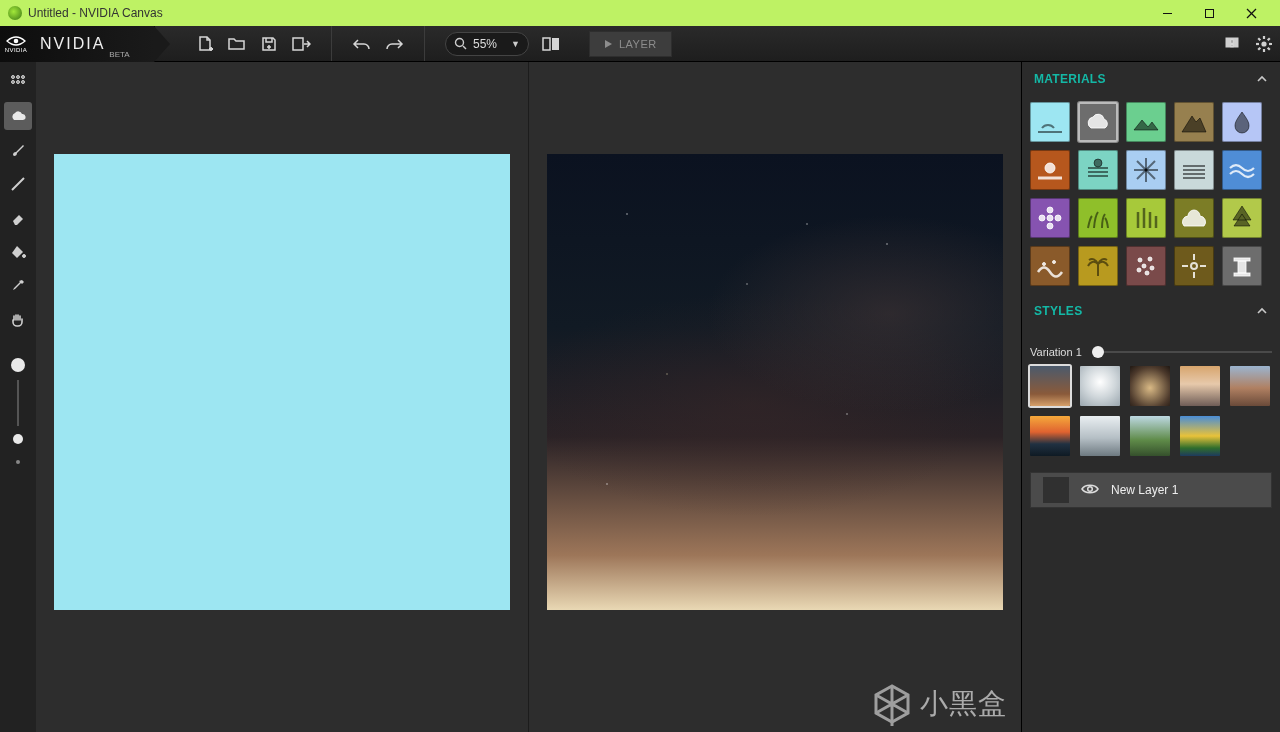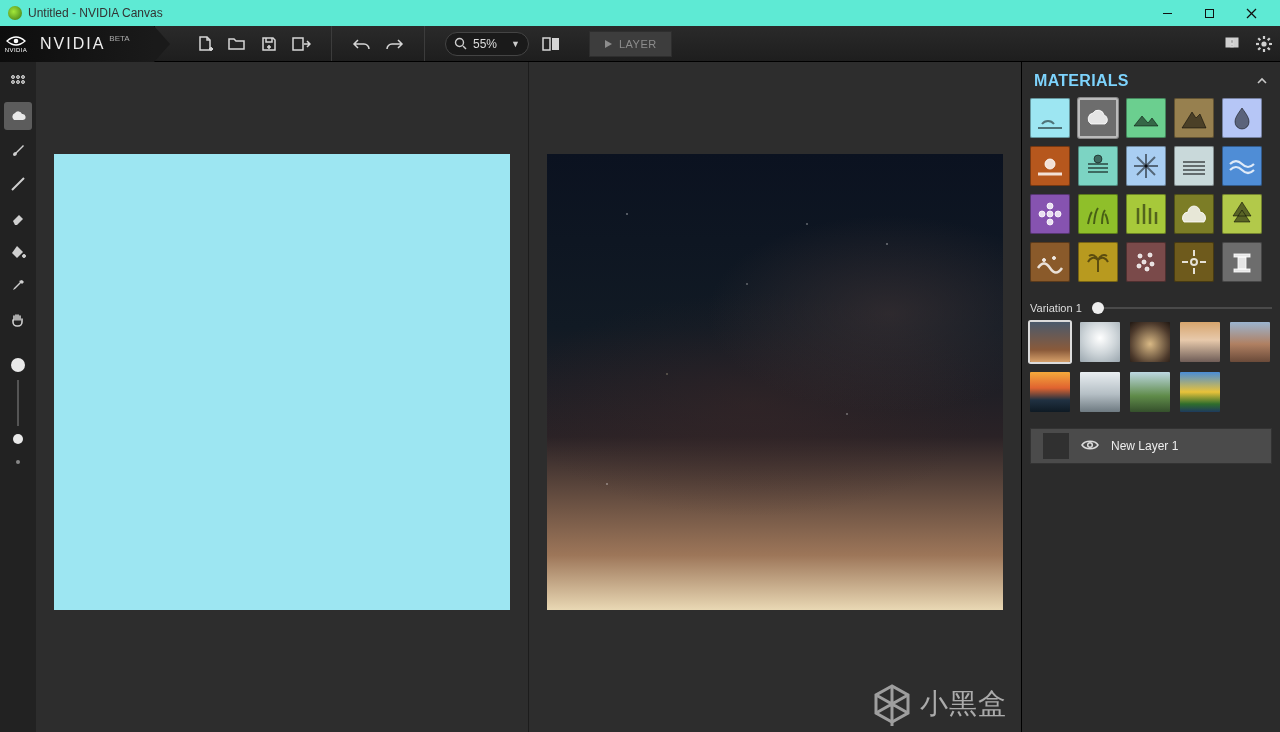--- a/index.html
+++ b/index.html
@@ -1,33 +1,33 @@
 <!DOCTYPE html>
 <html><head>
 <meta charset="utf-8">
 <style>
 *{margin:0;padding:0;box-sizing:border-box;font-family:"Segoe UI",Arial,sans-serif;user-select:none}
 html,body{width:1280px;height:732px;overflow:hidden;background:#000}
 
 
-.titlebar{height:26px;background:#5eead4;display:flex;align-items:center;padding:0 8px;font-size:12px;color:#333}
+.titlebar{height:26px;background:#bef264;display:flex;align-items:center;padding:0 8px;font-size:12px;color:#333}
 .titlebar .app-icon{width:14px;height:14px;margin-right:6px;border-radius:50%;background:#76b900 radial-gradient(circle at 40% 40%,#a2e83a,#3b7614);position:relative}
 .titlebar .title{flex:1}
 .titlebar .winbtn{width:42px;height:26px;display:flex;align-items:center;justify-content:center;color:#111}
 .titlebar .winbtn svg{display:block}
 
 
 .header{height:36px;background:linear-gradient(#2a2a2a,#1e1e1e);display:flex;align-items:center;color:#eee;border-bottom:1px solid #000}
 .logo-box{width:155px;height:36px;background:linear-gradient(90deg,#0d0d0d,#1a1a1a);display:flex;align-items:center;border-right:1px solid #000;position:relative}
 .logo-box::after{content:"";position:absolute;right:-16px;top:0;width:0;height:0;border-top:18px solid transparent;border-bottom:18px solid transparent;border-left:16px solid #1a1a1a}
 .nv-eye{width:32px;height:36px;display:flex;flex-direction:column;align-items:center;justify-content:center;color:#fff}
 .nv-eye svg{fill:#fff}
 .nv-eye span{font-size:6px;letter-spacing:.4px}
 .logo-text{font-size:16px;letter-spacing:2px;color:#eee;margin-left:8px;font-weight:500}
-.logo-beta{font-size:8px;color:#aaa;margin-left:4px;align-self:flex-start;margin-top:8px}
+.logo-beta{font-size:8px;color:#aaa;margin-left:4px;align-self:flex-start;margin-top:24px}
 
 .hdrgroup{display:flex;align-items:center;height:100%;padding:0 8px}
 .hdrgroup.sep{border-left:1px solid #3c3c3c;margin-left:6px;padding-left:14px}
 .ticon{width:32px;height:32px;display:flex;align-items:center;justify-content:center;color:#d8d8d8}
 .ticon svg{fill:none;stroke:#d6d6d6;stroke-width:1.5}
 
 .zoom{display:flex;align-items:center;gap:6px;background:#1a1a1a;height:24px;padding:0 8px;border:1px solid #444;border-radius:12px;margin-left:6px}
 .zoom span{font-size:12px;color:#ddd}
 .zoom .caret{font-size:9px;color:#ccc;margin-left:8px}
 
@@ -60,21 +60,21 @@
   radial-gradient(1px 1px at 120px 220px,#c3b897,transparent),
   radial-gradient(1px 1px at 300px 260px,#eee,transparent),
   radial-gradient(1px 1px at 60px 330px,#fff,transparent),
   radial-gradient(1px 1px at 260px 70px,#e6e6e6,transparent),
   radial-gradient(ellipse 260px 140px at 75% 35%,rgba(70,55,55,.55),transparent 70%),
   radial-gradient(ellipse 340px 160px at 45% 55%,rgba(60,40,40,.45),transparent 70%),
   linear-gradient(180deg,#0b1220 0%,#111a24 38%,#2a2226 62%,#9d7659 88%,#e9d8b4 100%)}
 
 
 .rightpanel{width:258px;background:#2b2b2b;color:#e4e4e4;font-size:12px;display:flex;flex-direction:column;overflow:hidden}
-.section-hdr{display:flex;align-items:center;justify-content:space-between;padding:10px 12px 8px;font-weight:600;letter-spacing:.3px;color:#7dd3fc;font-size:16px}
+.section-hdr{display:flex;align-items:center;justify-content:space-between;padding:10px 12px 16px;font-weight:600;letter-spacing:.3px;color:#14b8a6;font-size:12px}
 .section-hdr svg{stroke:#c8c8c8}
 
 .materials{padding:0 8px 8px;display:grid;grid-template-columns:repeat(5,40px);gap:8px;justify-content:start}
 .mat{width:40px;height:40px;border-radius:2px;display:flex;align-items:center;justify-content:center;box-shadow:inset 0 0 0 1px rgba(0,0,0,.35)}
 .mat.sel{box-shadow:inset 0 0 0 2px #bbb,0 0 0 1px #888}
 .mat svg{fill:rgba(0,0,0,.45)}
 .mat.lt svg{fill:rgba(255,255,255,.78)}
 
 .styles-body{padding:0 8px 10px}
 .long-btn{width:100%;height:22px;background:#3d3d3d;border:1px solid #2e2e2e;color:#cfcfcf;font-size:10px;letter-spacing:.4px;display:flex;align-items:center;justify-content:center}
@@ -432,20 +432,26 @@
         </div>
         <div class="mat lt" style="background: rgb(109, 109, 109);">
           <svg width="32" height="32" viewBox="0 0 32 32" style="fill:rgba(255,255,255,.82);stroke:rgba(255,255,255,.82)">
             <rect x="8" y="8" width="16" height="3"></rect>
             <rect x="12" y="11" width="8" height="12"></rect>
             <rect x="8" y="23" width="16" height="3"></rect>
           </svg>
         </div>
       </div>
 
+    <div class="section-hdr">
+      <span>STYLES</span>
+      <svg width="12" height="8" viewBox="0 0 12 8">
+          <path d="M2 6l4-4 4 4" fill="none" stroke-width="1.6"></path>
+        </svg>
+    </div>
     <div class="styles-body">
       <div class="var-row">
         <span class="var-label">Variation 1</span>
         <div class="var-track">
             <div class="var-thumb"></div>
           </div>
       </div>
       <div class="thumbs" id="style-thumbs">
           <div class="thumb sel" style="background: linear-gradient(rgb(75, 90, 108) 0%, rgb(138, 90, 58) 70%, rgb(214, 160, 106) 100%);"></div>
           <div class="thumb" style="background: radial-gradient(circle at 50% 40%, rgb(255, 255, 255), rgb(207, 214, 218) 50%, rgb(154, 166, 174) 100%);"></div>

